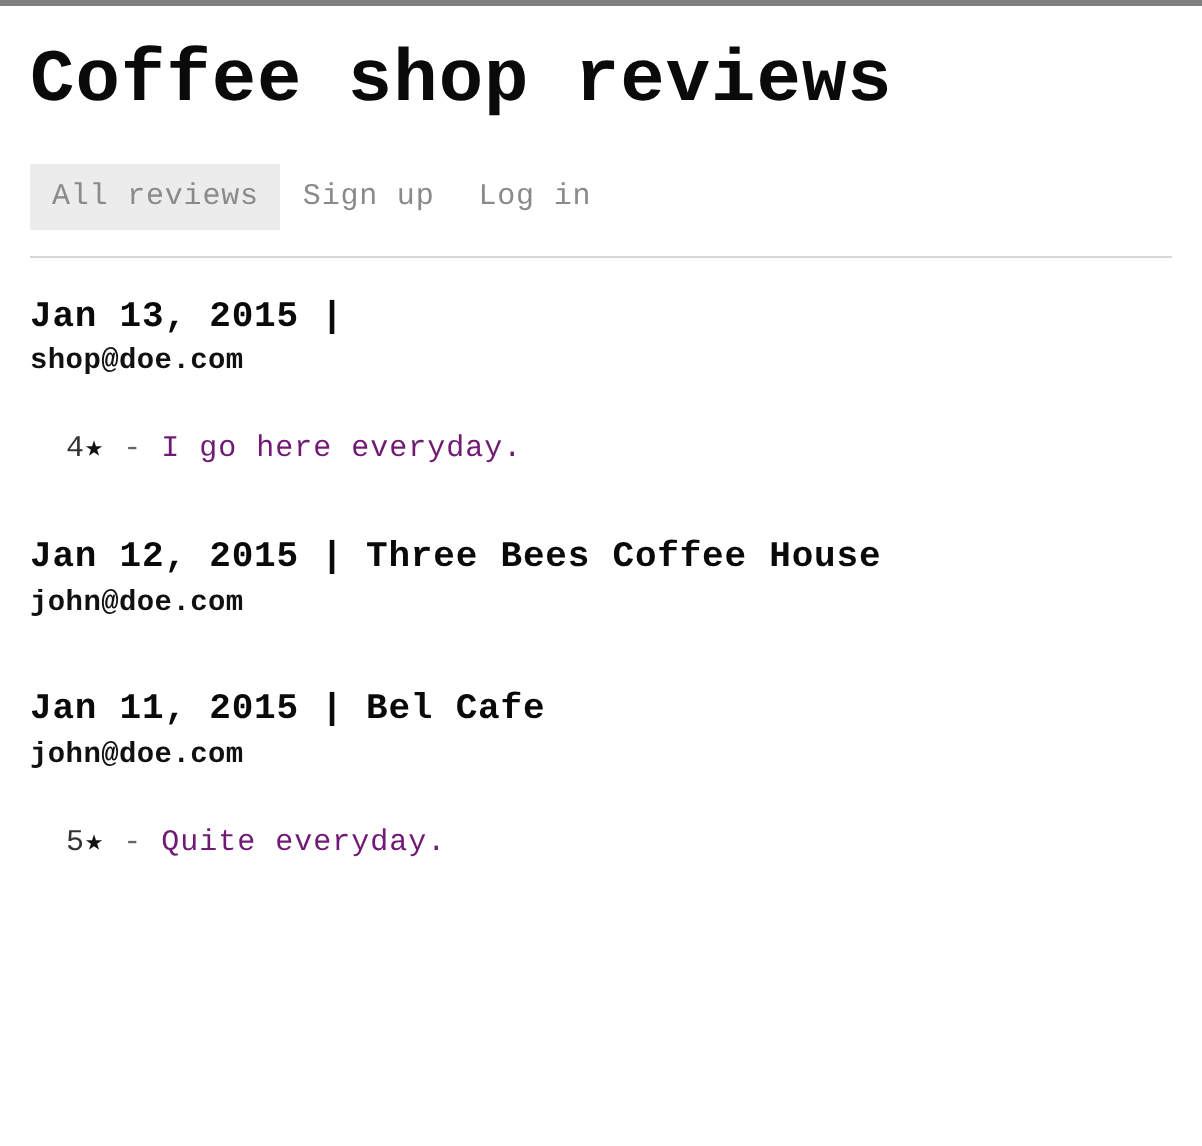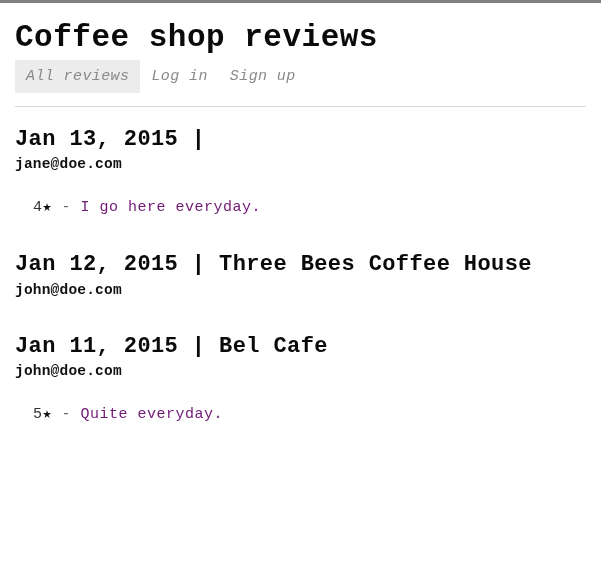--- a/index.html
+++ b/index.html
@@ -27,34 +27,33 @@
   }
 
   
   .site-header {
     padding: 0 15px;
   }
   .site-title {
     margin: 0;
     padding-top: 17px;
     font-family: "Liberation Mono", "DejaVu Sans Mono", monospace;
-    font-size: 31px;
+    font-size: 37px;
     font-weight: bold;
     color: #0a0a0a;
     letter-spacing: 0.5px;
     line-height: 1.15;
     white-space: nowrap;
   }
 
   .nav {
-    margin-top: 4px;
+    margin-top: 19px;
     display: flex;
     align-items: center;
     gap: 0;
-    font-style: italic;
   }
   .nav-item {
     display: inline-flex;
     align-items: center;
     font-size: 15px;
     color: #8a8a8a;
     padding: 8px 11px;
     text-decoration: none;
     white-space: nowrap;
     letter-spacing: 0.4px;
@@ -81,21 +80,21 @@
     padding: 0 15px;
   }
   .review {
     padding-top: 19px;
   }
   .review + .review {
     padding-top: 33px;
   }
   .review-heading {
     margin: 0;
-    font-size: 22px;
+    font-size: 18px;
     font-weight: bold;
     color: #0a0a0a;
     letter-spacing: 0.4px;
     line-height: 1.25;
     white-space: nowrap;
   }
   .review-email {
     margin: 2px 0 0 0;
     font-size: 14.5px;
     font-weight: bold;
@@ -131,32 +130,32 @@
 
 <div class="top-strip"></div>
 
 <div class="page">
 
   <header class="site-header">
     <h1 class="site-title">Coffee shop reviews</h1>
 
     <nav class="nav">
       <a class="nav-item active">All reviews</a>
+      <a class="nav-item">Sign up</a>
       <a class="nav-item">Log in</a>
-      <a class="nav-item">Sign up</a>
     </nav>
 
     <hr class="header-rule">
   </header>
 
   <main class="reviews">
 
     <article class="review">
       <h2 class="review-heading">Jan 13, 2015 |</h2>
-      <p class="review-email">jane@doe.com</p>
+      <p class="review-email">shop@doe.com</p>
       <p class="rating-line">
         <span class="rating-score">4</span><span class="star-icon">★</span>
         <span class="rating-sep">-</span>
         <span class="rating-text">I go here everyday.</span>
       </p>
     </article>
 
     <article class="review">
       <h2 class="review-heading">Jan 12, 2015 | Three Bees Coffee House</h2>
       <p class="review-email">john@doe.com</p>

